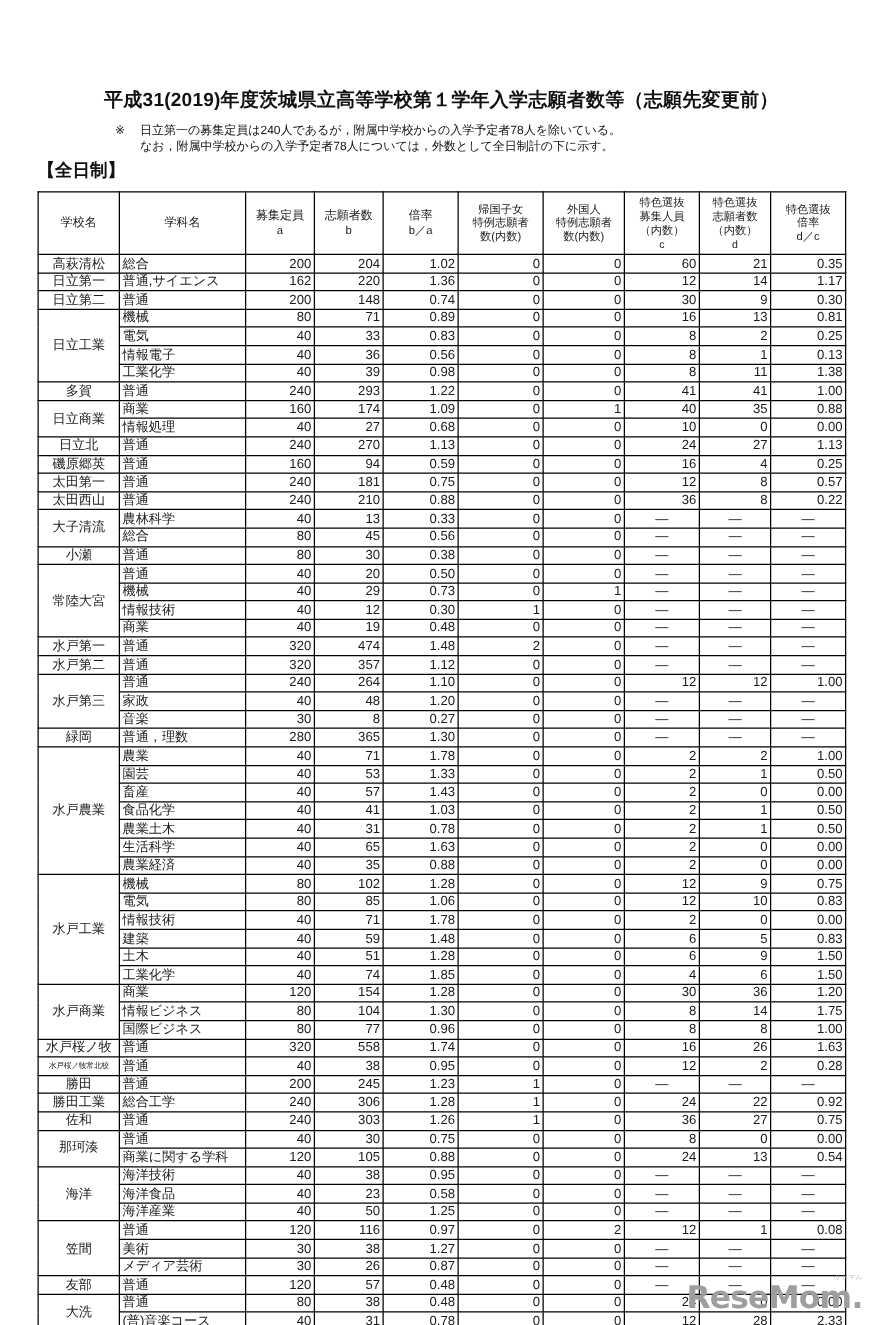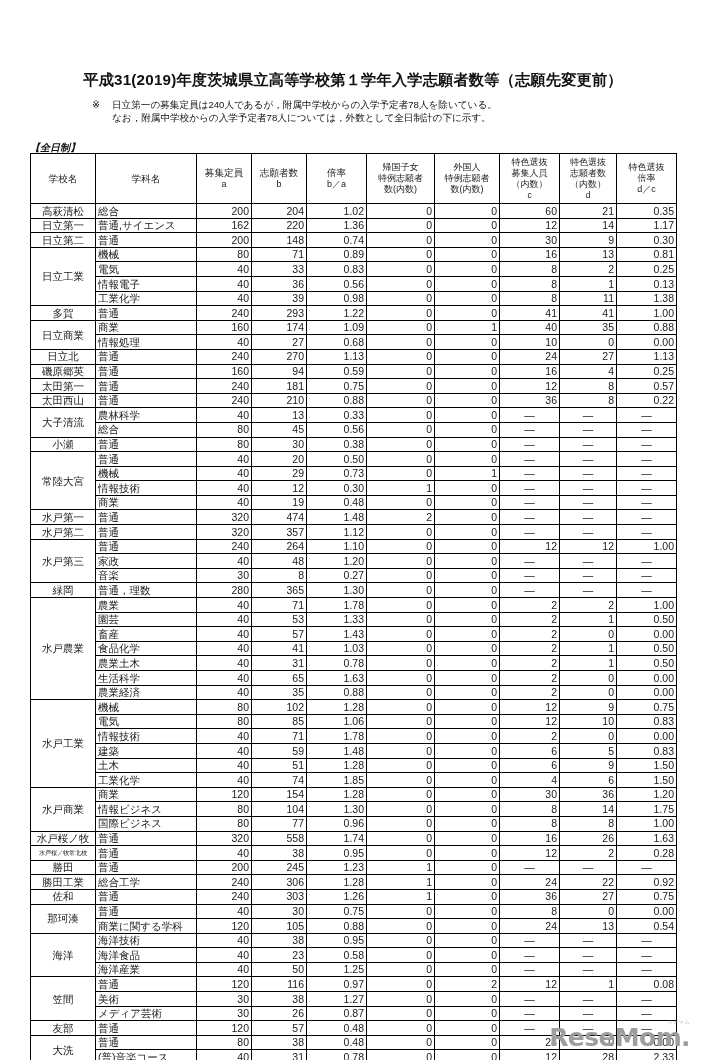--- a/index.html
+++ b/index.html
@@ -52,25 +52,24 @@
     display: inline-block;
     width: 20px;
   }
   .note-indent {
     display: inline-block;
     width: 20px;
   }
   .section-label {
     position: absolute;
     left: 30px;
-    top: 141px;
-    font-size: 10px;
+    top: 128px;
+    font-size: 14px;
     font-weight: 700;
     color: #111;
-    font-style: italic;
   }
   
   .tbl-wrap {
     position: absolute;
     left: 30px;
     top: 153px;
     width: 646px;
   }
   table.grid {
     border-collapse: collapse;

